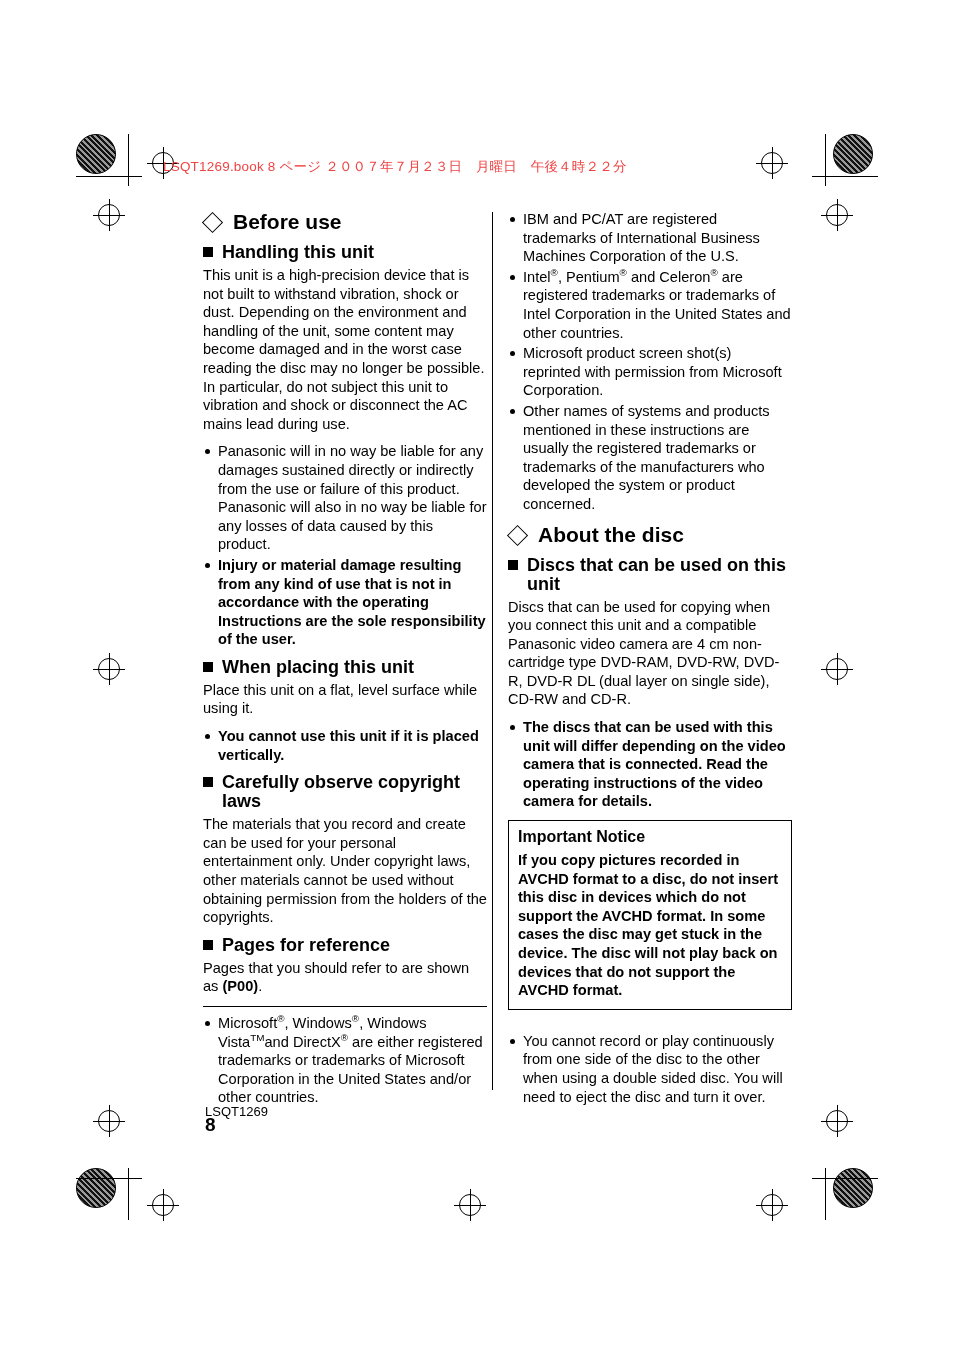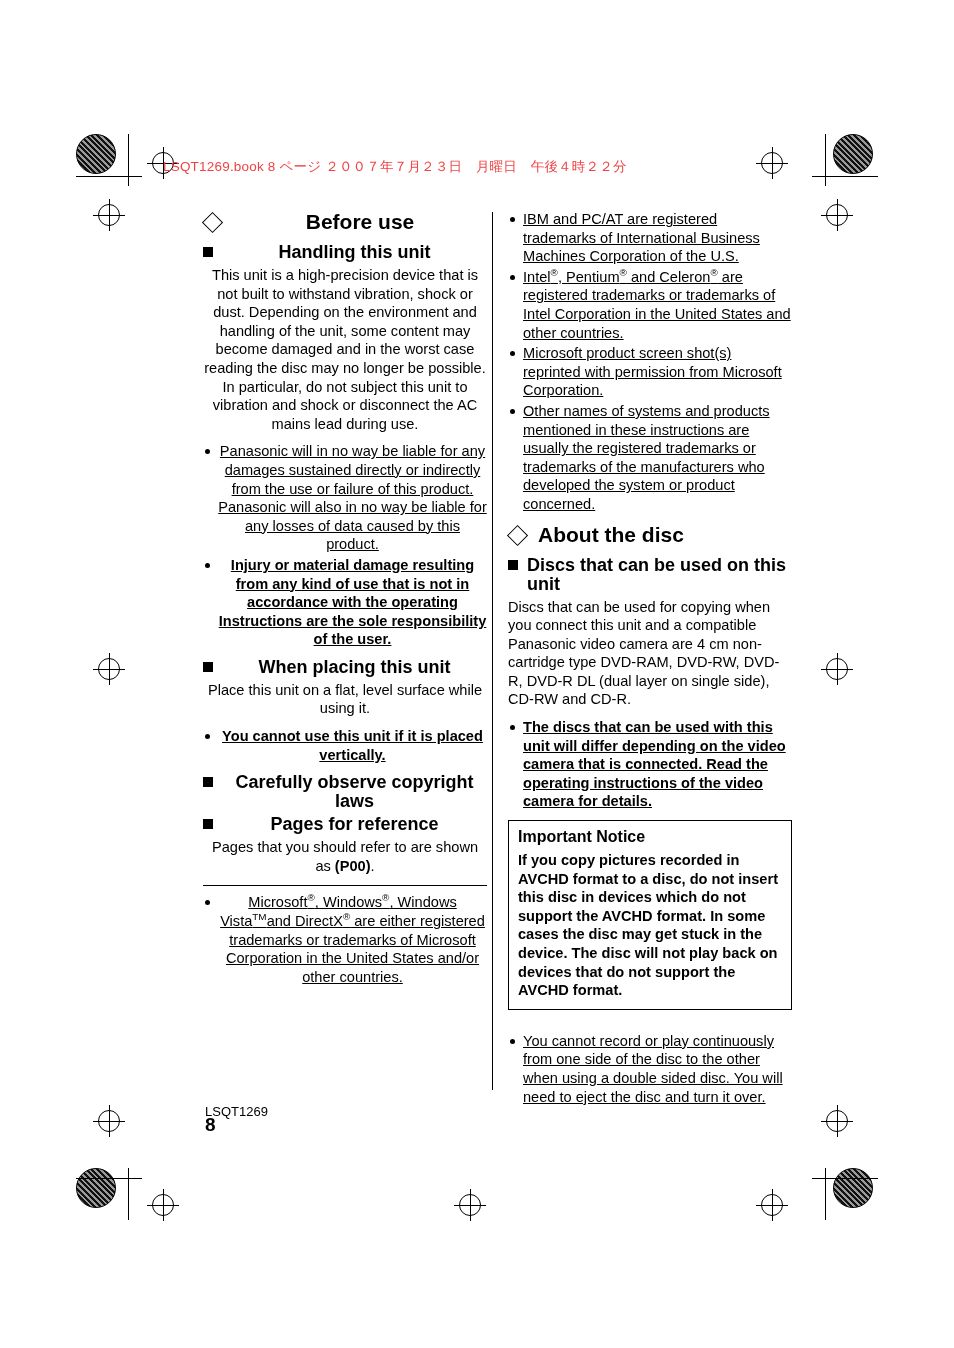--- a/index.html
+++ b/index.html
@@ -61,21 +61,21 @@
     left: 0; top: 0;
     width: 954px; height: 1348px;
   }
   .col {
     position: absolute;
     top: 210px;
     width: 284px;
     font-size: 14.6px;
     line-height: 18.6px;
   }
-  .col-left { left: 203px; text-align: center; }
+  .col-left { left: 203px; }
   .col-right { left: 508px; }
 
   .col-divider {
     position: absolute;
     left: 492px;
     top: 212px;
     width: 1px;
     height: 878px;
     background: #000;
   }
@@ -118,21 +118,20 @@
 
   p.body {
     margin: 0 0 9px 0;
   }
   p.tight { margin-bottom: 0; }
 
   ul.bullets {
     list-style: none;
     margin: 0 0 9px 0;
     padding: 0;
-    text-decoration: underline;
   }
   ul.bullets li {
     position: relative;
     padding-left: 15px;
     margin-bottom: 2px;
   }
   ul.bullets li::before {
     content: "";
     position: absolute;
     left: 2px;
@@ -246,20 +245,21 @@
     </h2>
     <p class="body">Place this unit on a flat, level surface while using it.</p>
     <ul class="bullets">
       <li class="bold">You cannot use this unit if it is placed vertically.</li>
     </ul>
 
     <h2 class="sect">
       <span class="sq"></span>
       <span>Carefully observe copyright laws</span>
     </h2>
+    <p class="body">The materials that you record and create can be used for your personal entertainment only. Under copyright laws, other materials cannot be used without obtaining permission from the holders of the copyrights.</p>
 
     <h2 class="sect">
       <span class="sq"></span>
       <span>Pages for reference</span>
     </h2>
     <p class="body tight"><span>Pages that you should refer to are shown as </span><b>(P00)</b><span>.</span></p>
 
     <hr class="hr-thin">
 
     <ul class="bullets">

